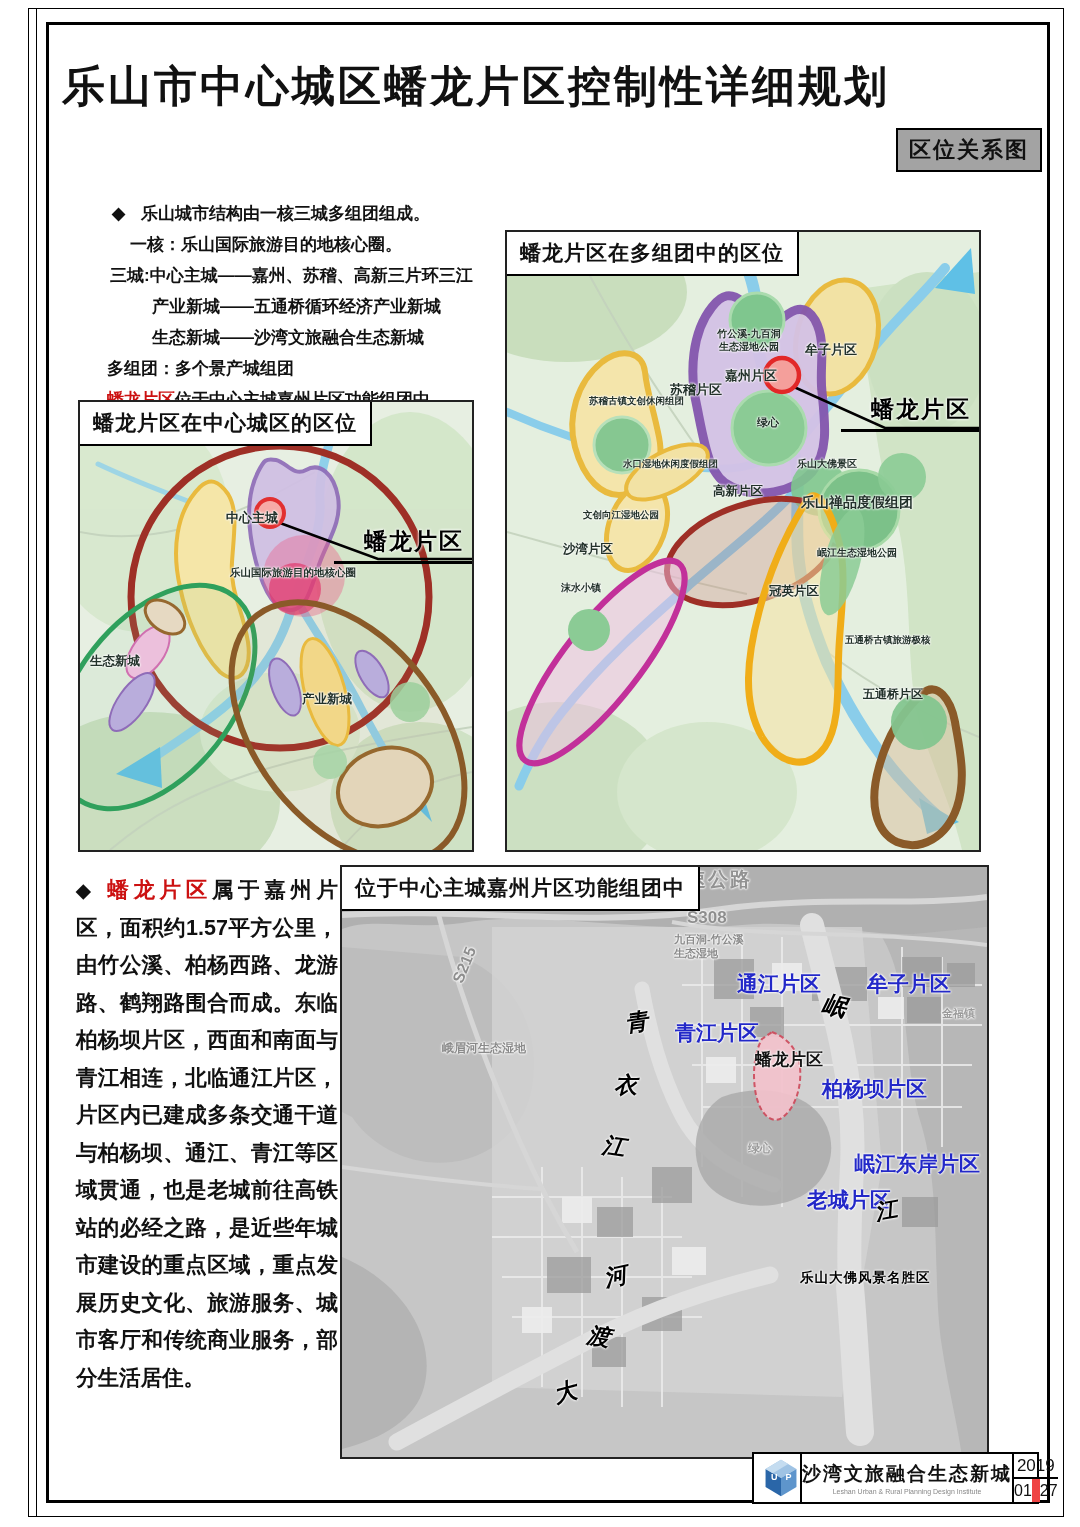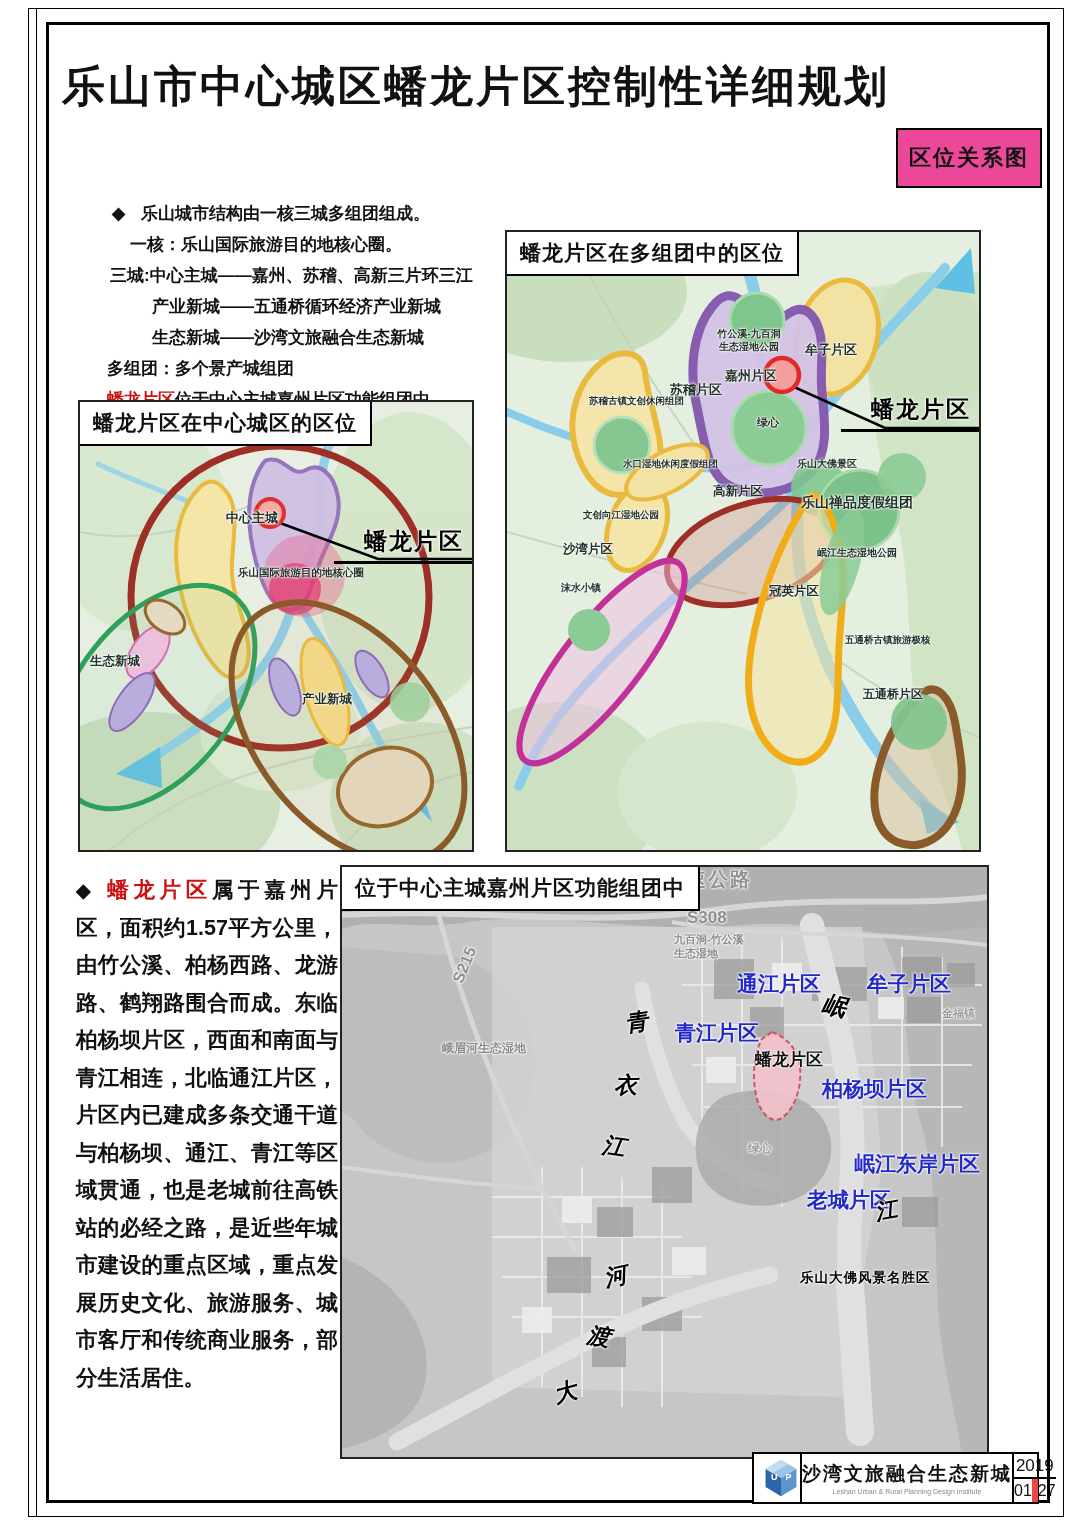--- a/index.html
+++ b/index.html
@@ -3,22 +3,22 @@
 <meta charset="utf-8">
 <style>
   html,body{margin:0;padding:0;background:#fff;}
   .page{position:relative;width:1080px;height:1527px;background:#ffffff;
         font-family:"Liberation Sans",sans-serif;color:#111;overflow:hidden;}
   
   .frame-outer{position:absolute;left:28px;top:8px;right:16px;bottom:10px;border:1px solid #000;}
   .frame-line{position:absolute;left:36px;top:8px;bottom:10px;border-left:1px solid #000;}
   .frame-inner{position:absolute;left:46px;top:22px;right:30px;bottom:24px;border:3px solid #000;}
   .page-title{position:absolute;left:62px;top:58px;font-size:43px;font-weight:bold;letter-spacing:3px;white-space:nowrap;}
-  .map-type{position:absolute;top:128px;right:38px;border:2px solid #000;padding:13px 11px;
-            font-size:22px;font-weight:bold;letter-spacing:2px;background:#ec4899;}
+  .map-type{position:absolute;top:128px;right:38px;border:2px solid #000;padding:5px 11px;
+            font-size:22px;font-weight:bold;letter-spacing:2px;background:#a3a3a3;}
   
   .intro{position:absolute;left:96px;top:198px;width:420px;font-size:17px;font-weight:bold;line-height:31px;}
   .intro-line{white-space:nowrap;}
   .red{color:#cc1111;}
   .bullet{display:inline-block;margin-right:16px;}
   
   .para{position:absolute;left:76px;top:872px;width:262px;font-size:21.5px;font-weight:bold;
         line-height:37.5px;text-align:justify;}
   .para .bullet{margin-right:12px;font-size:19px;}
   
@@ -38,21 +38,21 @@
           display:flex;background:#fff;z-index:8;}
   .f-logo{width:46px;border-right:2px solid #000;display:flex;align-items:center;justify-content:center;position:relative;margin-left:8px;}
   .f-logo .logo-letters{position:absolute;left:9px;top:18px;font-size:9px;font-weight:bold;color:#fff;letter-spacing:8px;}
   .f-name{flex:1;display:flex;flex-direction:column;align-items:center;justify-content:center;border-right:2px solid #000;}
   .f-name .cn{font-family:"Liberation Serif",serif;font-weight:bold;font-size:19px;letter-spacing:2px;white-space:nowrap;}
   .f-name .en{font-size:7px;color:#888;white-space:nowrap;margin-top:1px;}
   .f-years{width:86px;display:flex;flex-direction:column;}
   .f-year{flex:1;display:flex;align-items:center;justify-content:center;font-size:17px;border-bottom:2px solid #000;}
   .f-nums{flex:1;display:flex;}
   .f-nums .n{flex:1;display:flex;align-items:center;justify-content:center;font-size:16px;}
-  .f-nums .n:first-child{border-right:6px solid #ef4444;}
+  .f-nums .n:first-child{border-right:8px solid #ef4444;}
 </style>
 </head>
 <body>
 
 <div class="page">
 
   <div class="frame-outer"></div>
   <div class="frame-line"></div>
   <div class="frame-inner"></div>
 
@@ -120,21 +120,21 @@
       <ellipse cx="205" cy="285" rx="13" ry="30" transform="rotate(-20 205 285)" fill="#b9addc" stroke="#8f6cb8" stroke-width="2"></ellipse>
       <ellipse cx="292" cy="272" rx="12" ry="26" transform="rotate(-30 292 272)" fill="#b9addc" stroke="#8f6cb8" stroke-width="2"></ellipse>
       <ellipse cx="305" cy="385" rx="48" ry="38" transform="rotate(-20 305 385)" fill="#e3d5b9" stroke="#96682e" stroke-width="4"></ellipse>
       <circle cx="330" cy="300" r="20" fill="#9ccf9c" opacity=".85"></circle>
       <circle cx="250" cy="360" r="17" fill="#a6d4a6" opacity=".85"></circle>
       <path d="M200,121 L298,157 L392,157" stroke="#000" stroke-width="2.5" fill="none"></path>
       <circle cx="190" cy="111" r="14" fill="#f6aaa6" stroke="#e23030" stroke-width="4"></circle>
     </svg>
     <div class="map-title">蟠龙片区在中心城区的区位</div>
     <span class="mlabel" style="left:146px;top:108px;font-size:13px;">中心主城</span>
-    <span class="mlabel" style="left:150px;top:164px;font-size:10.5px;padding-left:8px;">乐山国际旅游目的地核心圈</span>
+    <span class="mlabel" style="left:150px;top:164px;font-size:10.5px;">乐山国际旅游目的地核心圈</span>
     <span class="mlabel" style="left:10px;top:252px;font-size:12.5px;">生态新城</span>
     <span class="mlabel" style="left:222px;top:290px;font-size:12.5px;">产业新城</span>
     <span class="panlong-callout" style="top:124px;">蟠龙片区</span>
   </div>
 
   <div class="map" style="left:505px;top:230px;width:472px;height:618px;background:#e4efdf;">
     <svg viewBox="0 0 472 618" preserveAspectRatio="none">
       <rect width="472" height="618" fill="#e4efdf"></rect>
       <g opacity=".9">
         <path d="M330,60 C370,110 360,200 385,270 C410,350 395,440 415,500 C428,540 445,575 455,618 L472,618 L472,40 Z" fill="#cfe3c4"></path>

